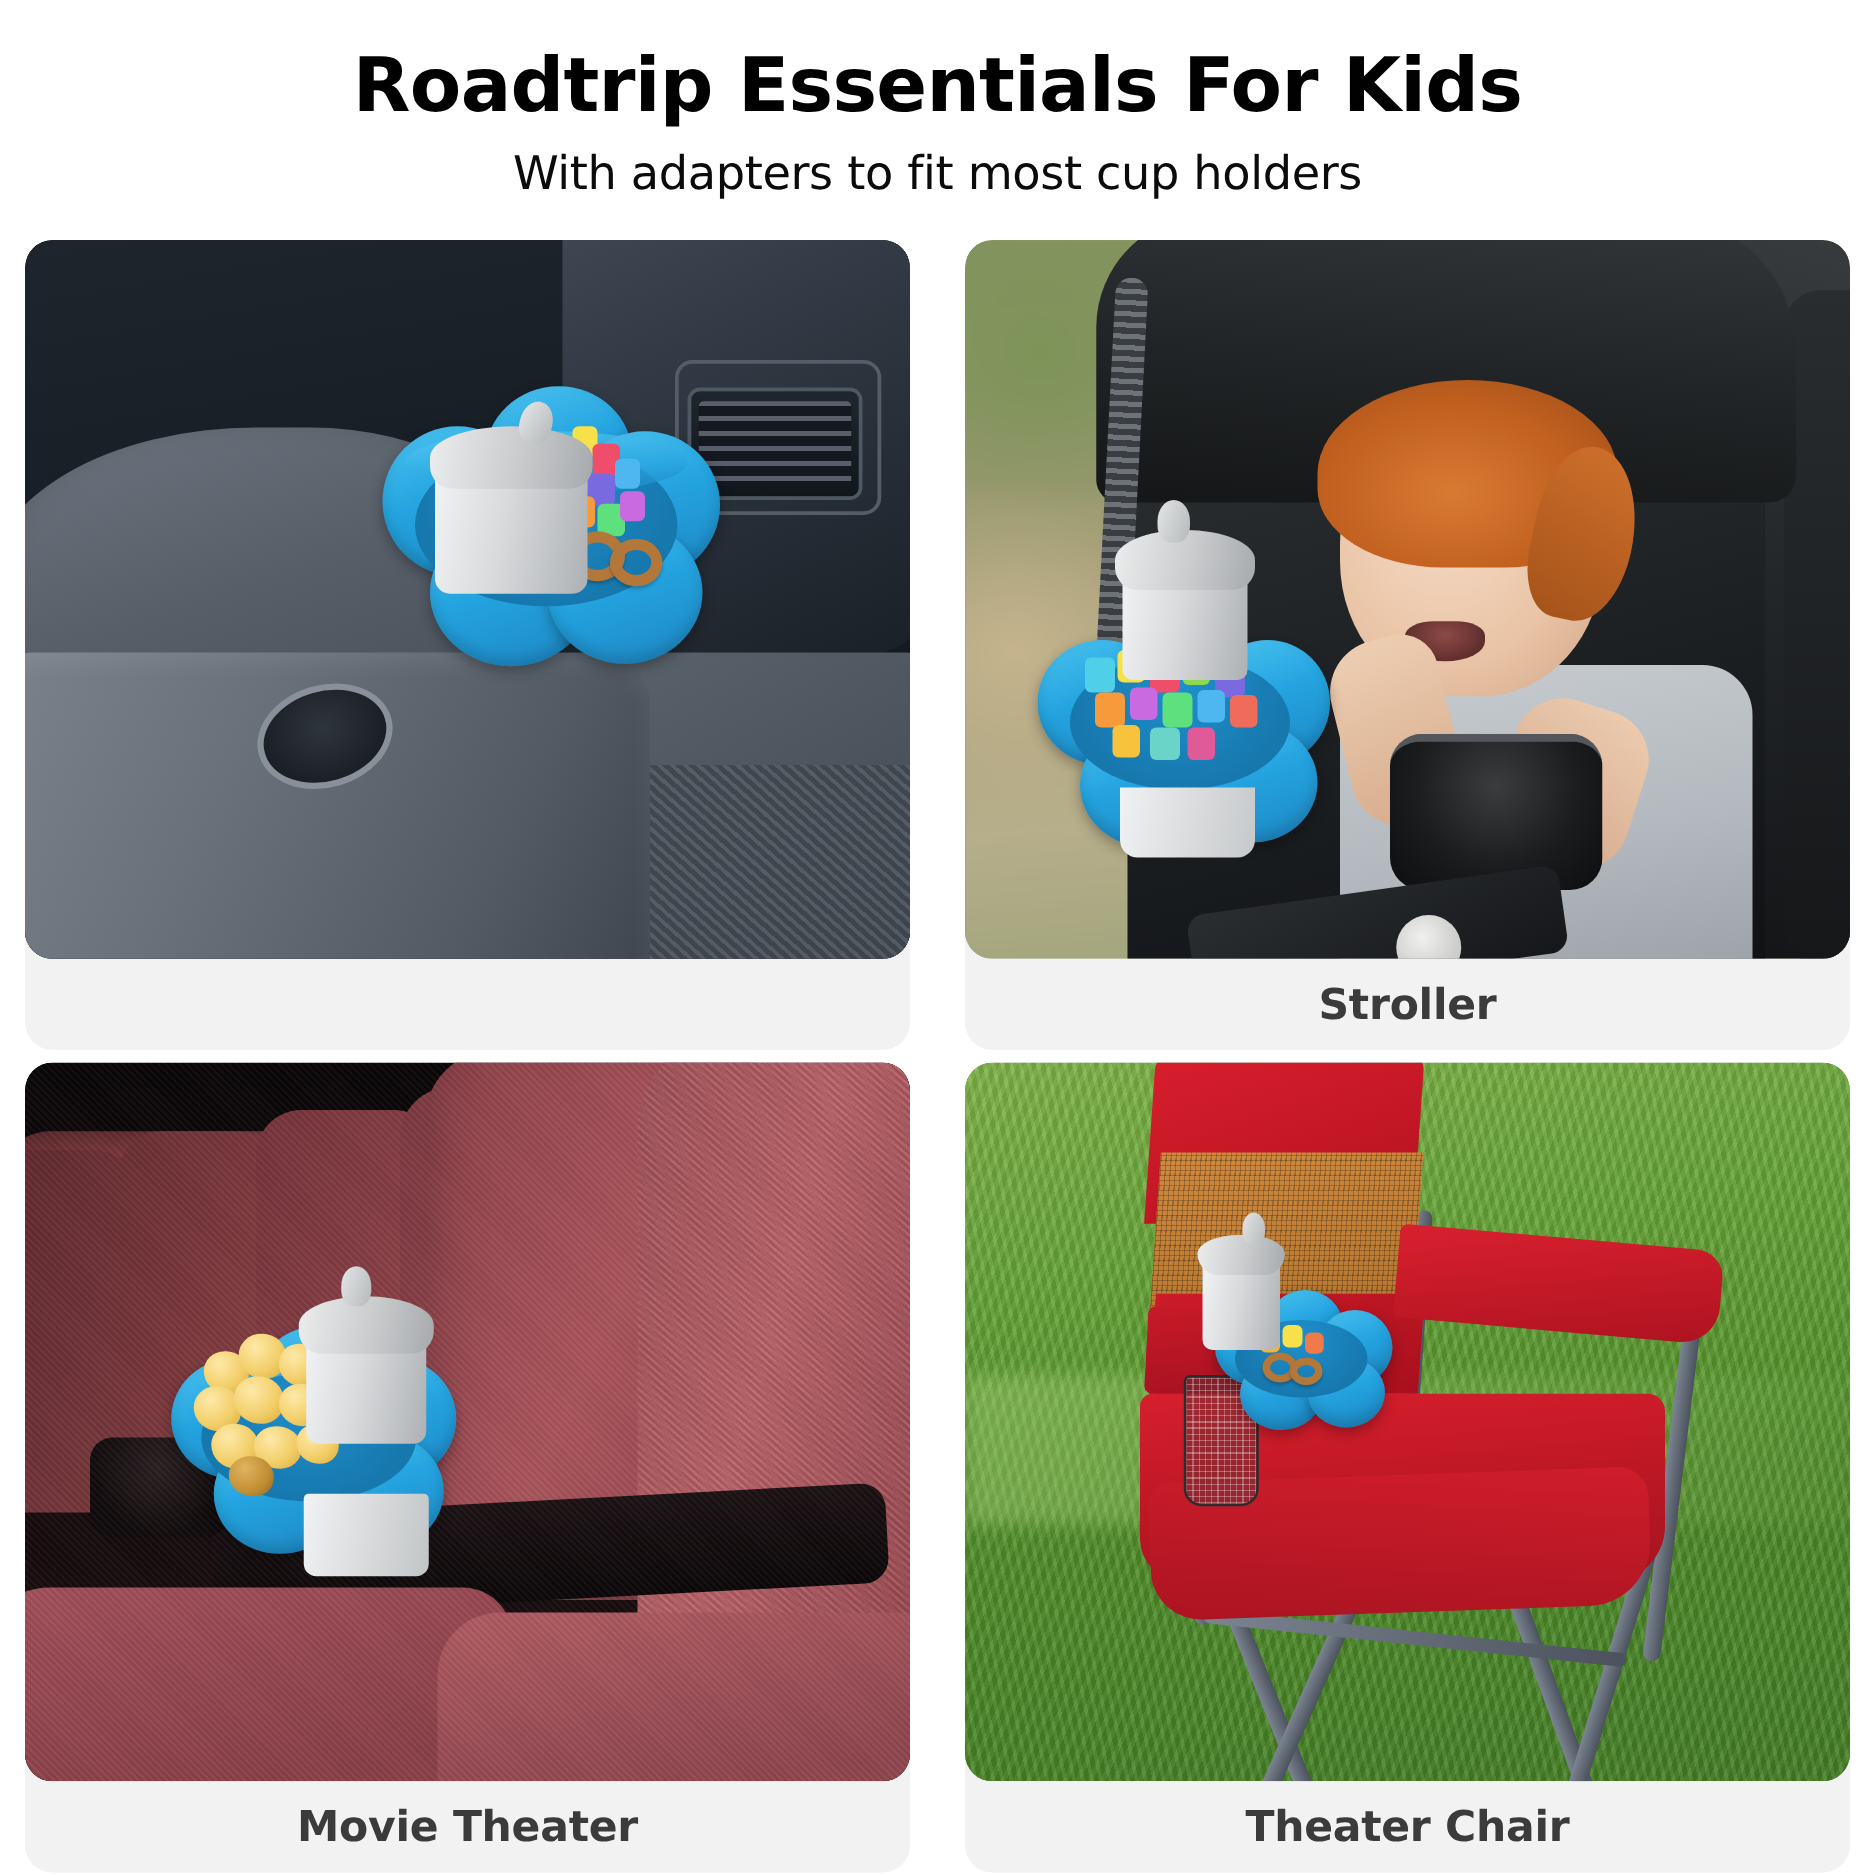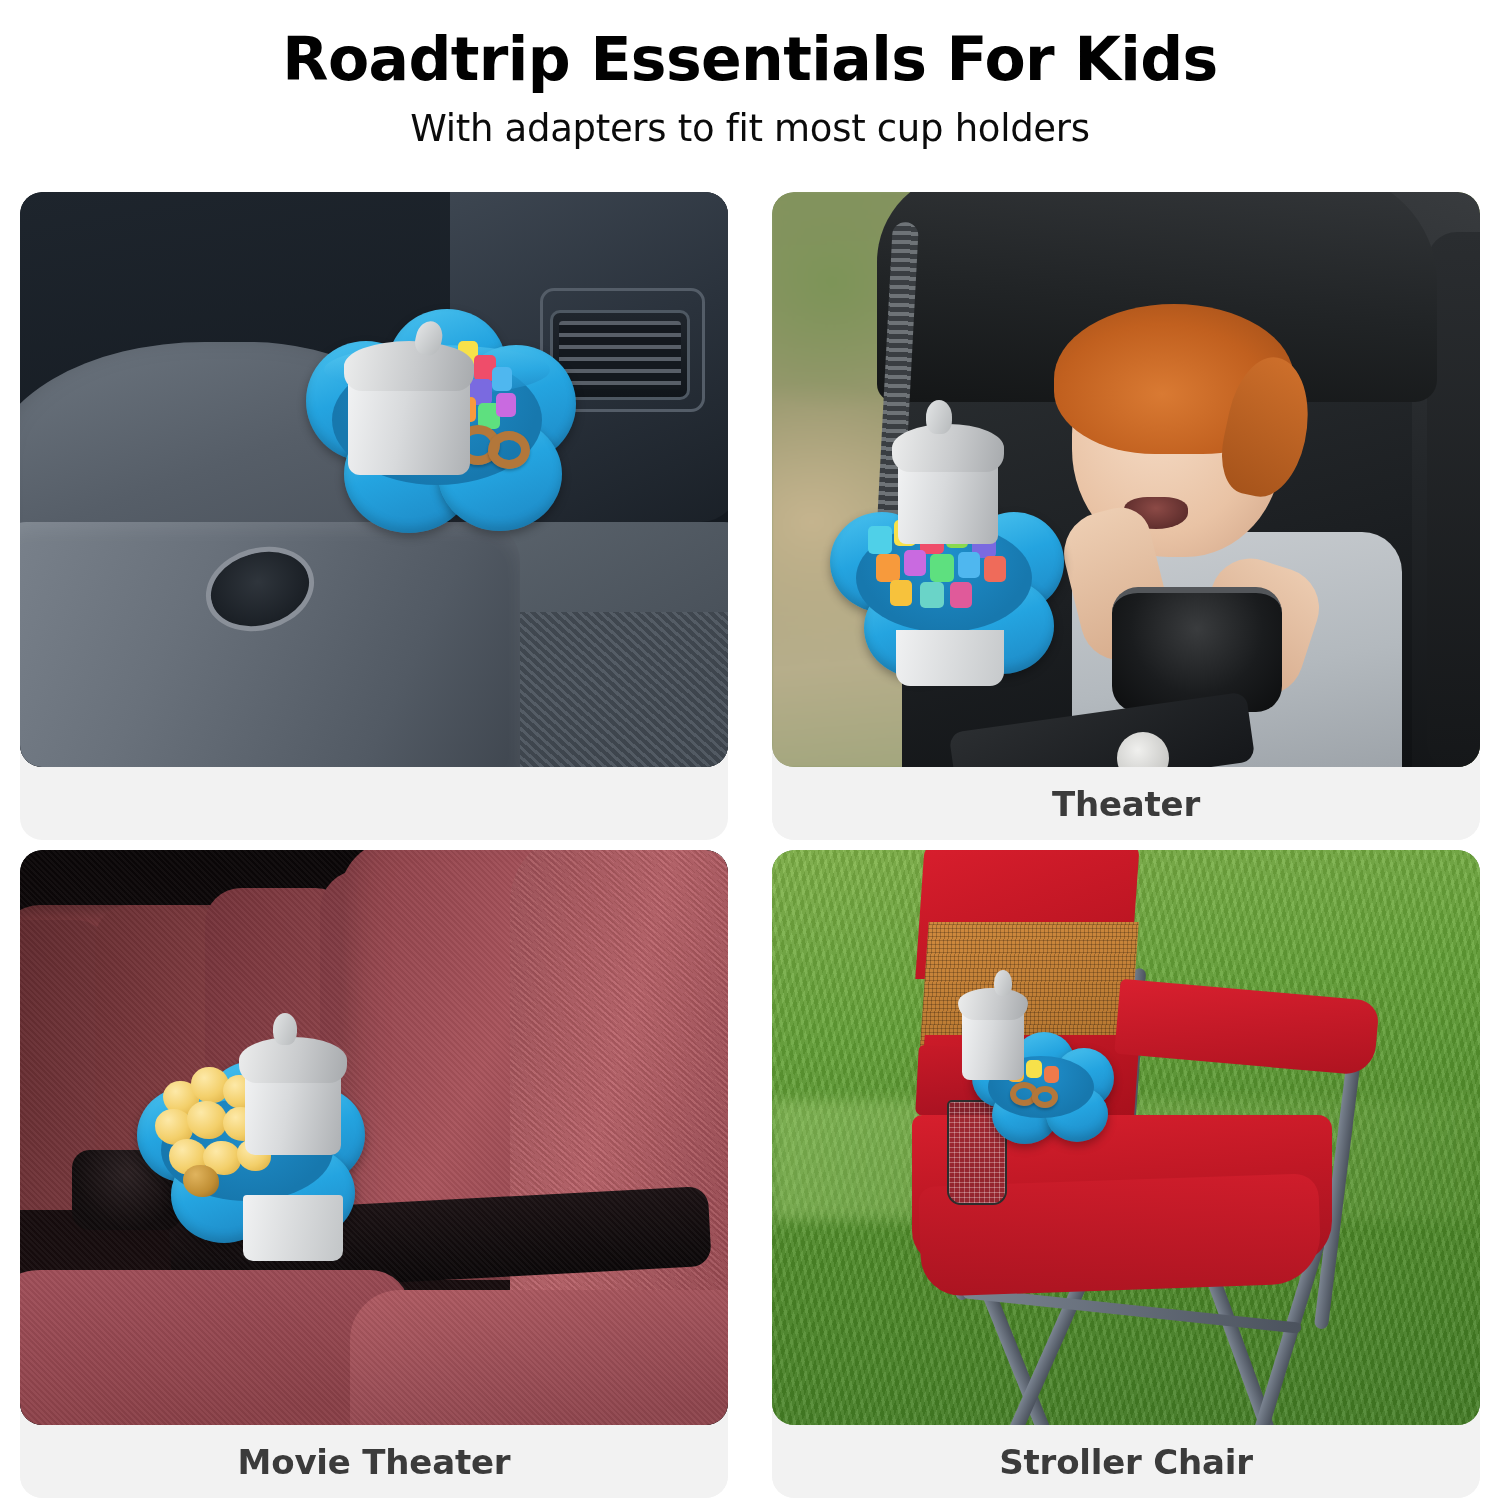--- a/index.html
+++ b/index.html
@@ -20,21 +20,21 @@
     background: #ffffff;
   }
 
   
   .header {
     position: absolute;
     top: 0; left: 0;
     width: 1500px;
     height: 192px;
     text-align: center;
-    padding-top: 22px;
+    padding-top: 32px;
   }
   .title {
     font-family: "DejaVu Sans", sans-serif;
     font-size: 60px;
     font-weight: 700;
     letter-spacing: -0.6px;
     color: #010101;
     line-height: 74px;
     white-space: nowrap;
   }
@@ -571,21 +571,21 @@
 
             <div class="sippy-body" style="left:74px; top:-34px; width:100px; height:96px; border-radius:12px 12px 8px 8px;"></div>
             <div class="sippy-lid" style="left:68px; top:-58px; width:112px; height:48px;"></div>
             <div class="sippy-spout" style="left:102px; top:-82px; width:26px; height:34px;"></div>
 
             <div style="position:absolute; left:72px; top:148px; width:108px; height:56px; background:linear-gradient(100deg,#f0f1f2,#c6c9cb); border-radius:0 0 14px 14px;"></div>
           </div>
         </div>
       </div>
       <div class="caption-bar">
-        <span class="caption-text">Theater</span>
+        <span class="caption-text">Stroller</span>
       </div>
     </div>
 
     <div class="card">
       <div class="photo">
         <div class="theater-scene">
           <div class="theater-bg"></div>
           <div class="th-row-far"></div>
           <div class="th-seat-a"></div>
           <div class="th-seat-b"></div>
@@ -673,18 +673,18 @@
             <div class="pretzel" style="left:40px; top:52px; width:28px; height:24px; border-width:6px;"></div>
             <div class="pretzel" style="left:62px; top:56px; width:26px; height:22px; border-width:6px;"></div>
 
             <div class="sippy-body" style="left:-8px; top:-24px; width:62px; height:74px; border-radius:8px;"></div>
             <div class="sippy-lid" style="left:-12px; top:-42px; width:70px; height:32px;"></div>
             <div class="sippy-spout" style="left:24px; top:-60px; width:18px; height:26px;"></div>
           </div>
         </div>
       </div>
       <div class="caption-bar">
-        <span class="caption-text">Stroller Chair</span>
+        <span class="caption-text">Theater Chair</span>
       </div>
     </div>
 
   </div>
 </div>
 
 </body></html>

